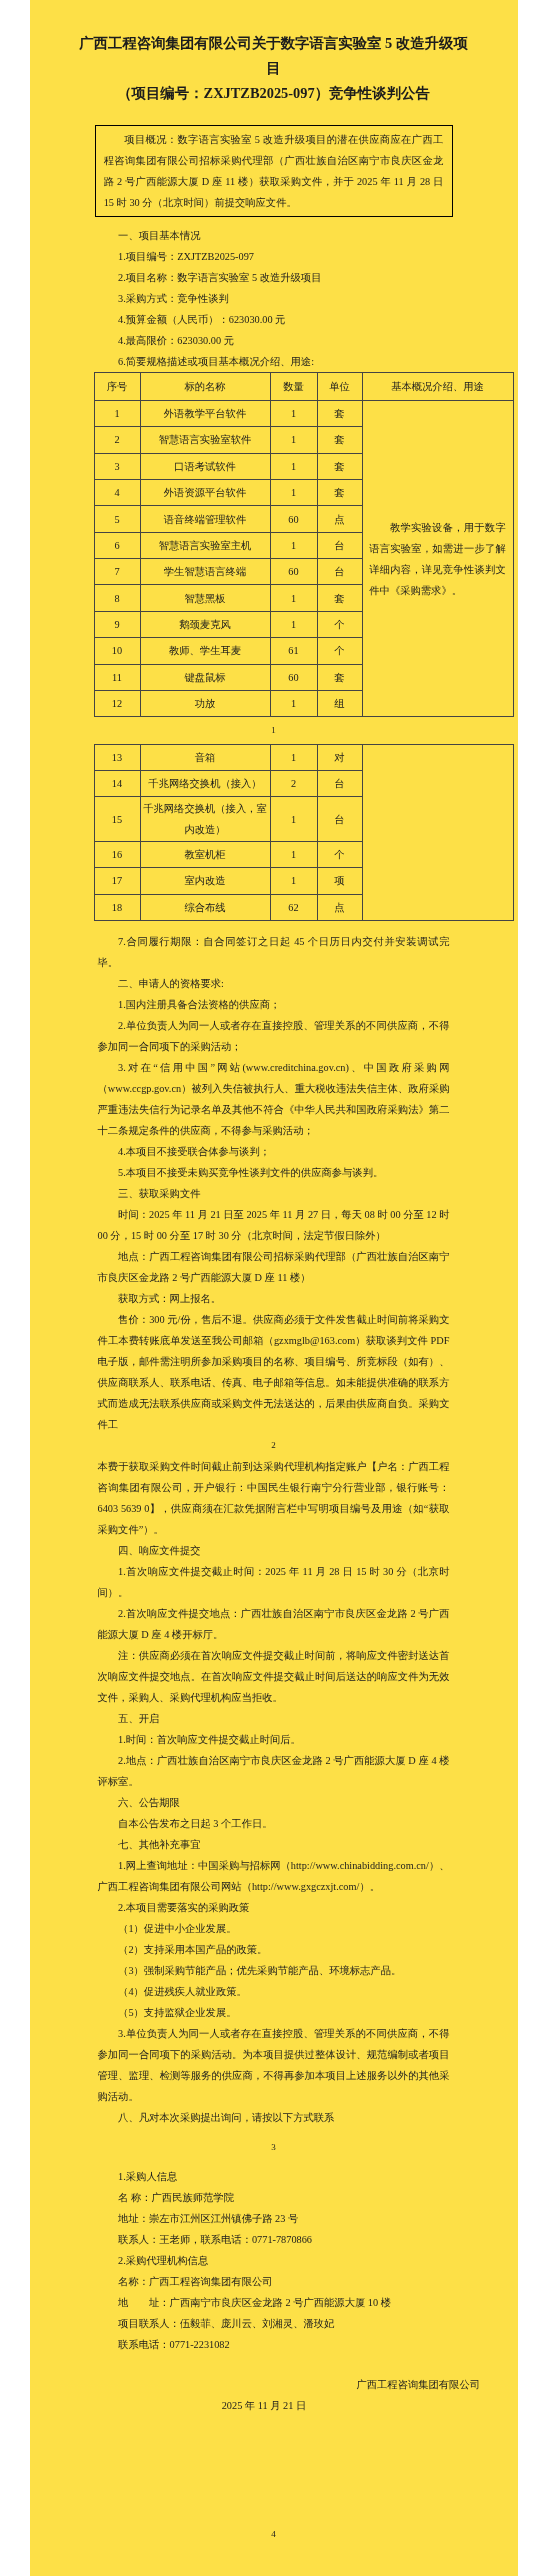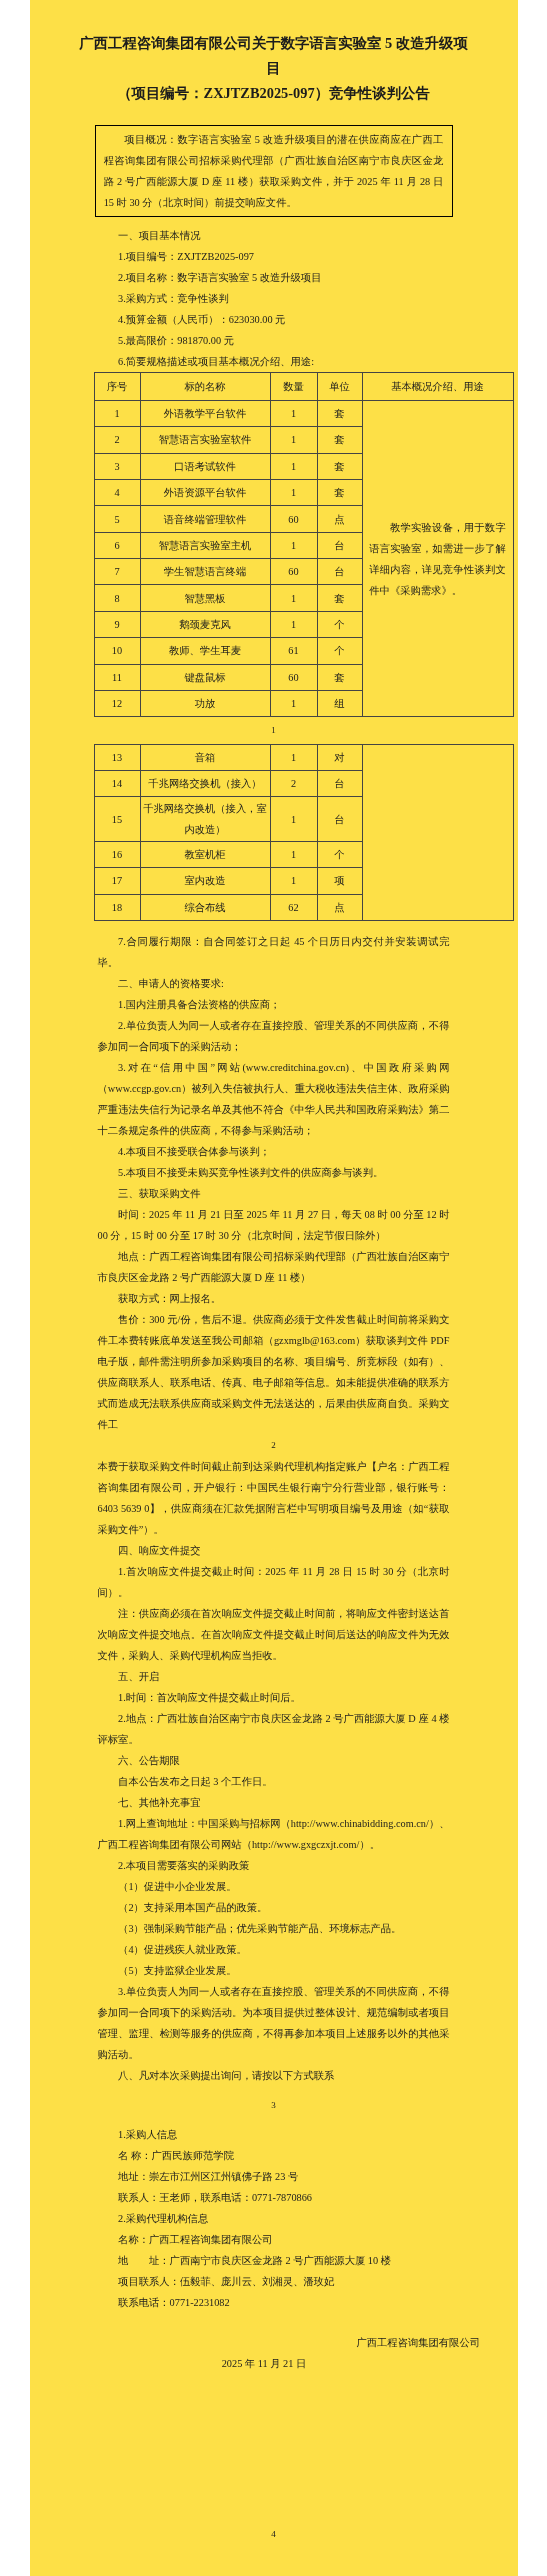--- a/index.html
+++ b/index.html
@@ -56,21 +56,21 @@
   <div class="box">
     <p>项目概况：数字语言实验室 5 改造升级项目的潜在供应商应在广西工程咨询集团有限公司招标采购代理部（广西壮族自治区南宁市良庆区金龙路 2 号广西能源大厦 D 座 11 楼）获取采购文件，并于 2025 年 11 月 28 日 15 时 30 分（北京时间）前提交响应文件。</p>
   </div>
 
   <div class="flow flow1">
       <p class="heading">一、项目基本情况</p>
       <p>1.项目编号：ZXJTZB2025-097</p>
       <p>2.项目名称：数字语言实验室 5 改造升级项目</p>
       <p>3.采购方式：竞争性谈判</p>
       <p>4.预算金额（人民币）：623030.00 元</p>
-      <p>5.最高限价：981870.00 元</p>
+      <p>4.最高限价：623030.00 元</p>
       <p>6.简要规格描述或项目基本概况介绍、用途:</p>
     </div>
 
   <table class="items">
     <colgroup>
       <col style="width:46px">
         <col style="width:130px">
         <col style="width:47px">
         <col style="width:45px">
         <col style="width:151px">
@@ -226,20 +226,21 @@
       <p>获取方式：网上报名。</p>
       <p>售价：300 元/份，售后不退。供应商必须于文件发售截止时间前将采购文件工本费转账底单发送至我公司邮箱（gzxmglb@163.com）获取谈判文件 PDF 电子版，邮件需注明所参加采购项目的名称、项目编号、所竞标段（如有）、供应商联系人、联系电话、传真、电子邮箱等信息。如未能提供准确的联系方式而造成无法联系供应商或采购文件无法送达的，后果由供应商自负。采购文件工</p>
     </div>
 
   <div class="pagenum">2</div>
 
   <div class="flow">
       <p class="plain">本费于获取采购文件时间截止前到达采购代理机构指定账户【户名：广西工程咨询集团有限公司，开户银行：中国民生银行南宁分行营业部，银行账号：6403 5639 0】，供应商须在汇款凭据附言栏中写明项目编号及用途（如“获取采购文件”）。</p>
       <p class="heading">四、响应文件提交</p>
       <p>1.首次响应文件提交截止时间：2025 年 11 月 28 日 15 时 30 分（北京时间）。</p>
+      <p>2.首次响应文件提交地点：广西壮族自治区南宁市良庆区金龙路 2 号广西能源大厦 D 座 4 楼开标厅。</p>
       <p>注：供应商必须在首次响应文件提交截止时间前，将响应文件密封送达首次响应文件提交地点。在首次响应文件提交截止时间后送达的响应文件为无效文件，采购人、采购代理机构应当拒收。</p>
       <p class="heading">五、开启</p>
       <p>1.时间：首次响应文件提交截止时间后。</p>
       <p>2.地点：广西壮族自治区南宁市良庆区金龙路 2 号广西能源大厦 D 座 4 楼评标室。</p>
       <p class="heading">六、公告期限</p>
       <p>自本公告发布之日起 3 个工作日。</p>
       <p class="heading">七、其他补充事宜</p>
       <p>1.网上查询地址：中国采购与招标网（http://www.chinabidding.com.cn/）、广西工程咨询集团有限公司网站（http://www.gxgczxjt.com/）。</p>
       <p>2.本项目需要落实的采购政策</p>
       <p>（1）促进中小企业发展。</p>

